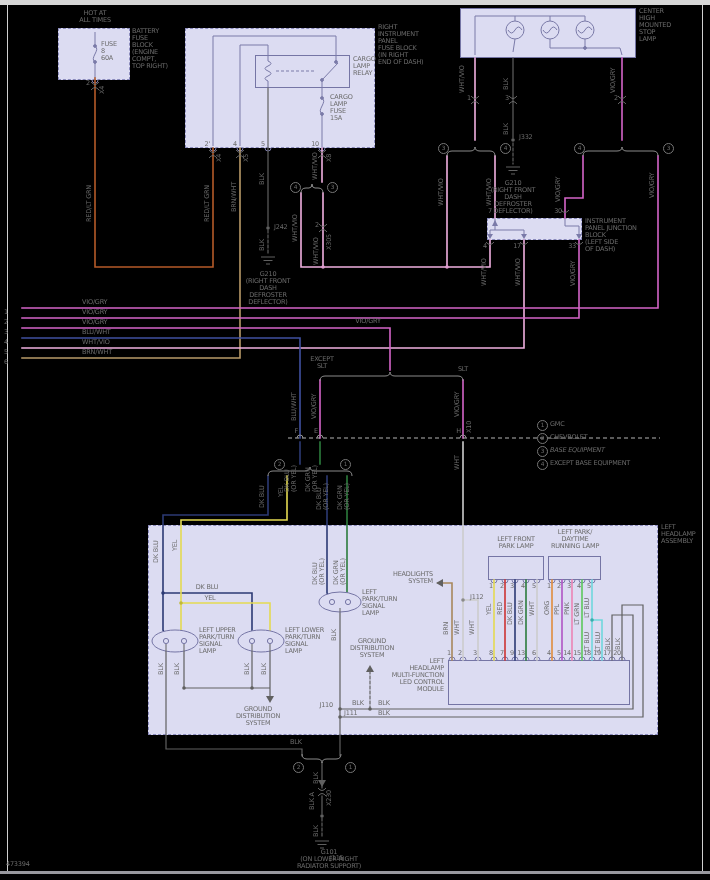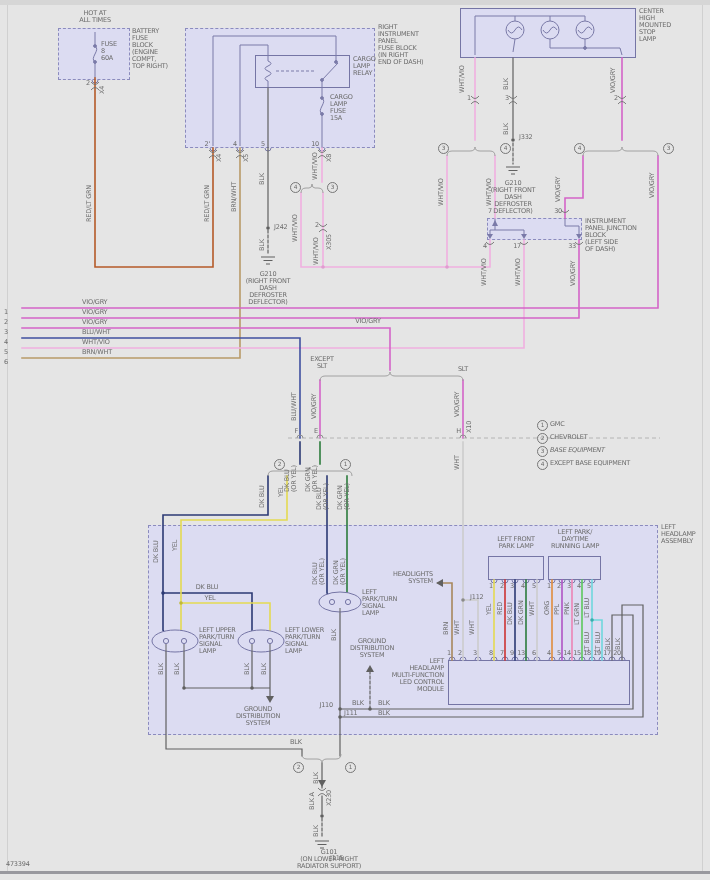--- a/index.html
+++ b/index.html
@@ -1,16 +1,16 @@
 <!DOCTYPE html>
 <html><head>
 <meta charset="utf-8">
 <style>
   html,body{margin:0;padding:0;background:#fff;}
-  #stage{position:relative;width:710px;height:880px;background:#e5e5e5;overflow:hidden;
+  #stage{position:relative;width:710px;height:880px;background:#000000;overflow:hidden;
          font-family:"DejaVu Sans","Liberation Sans",sans-serif;}
   .frame{position:absolute;background:#d6d6d6;}
   .box{position:absolute;background:#dcdcf2;border:1px dashed #8b8bbd;box-sizing:border-box;}
   .box.solid{border:1px solid #7575a5;}
   .layer{position:absolute;left:0;top:0;}
   #label-layer{position:absolute;left:0;top:0;width:710px;height:880px;z-index:5;pointer-events:none;}
   .lbl{position:absolute;font-size:6.5px;line-height:7px;color:#6b6b6b;white-space:pre-line;letter-spacing:-0.2px;}
   .lbl.c{transform:translateX(-50%);text-align:center;}
   .lbl.r{transform:translateX(-100%);text-align:right;}
   .lbl.v{transform-origin:0 0;transform:rotate(-90deg);white-space:pre;}

